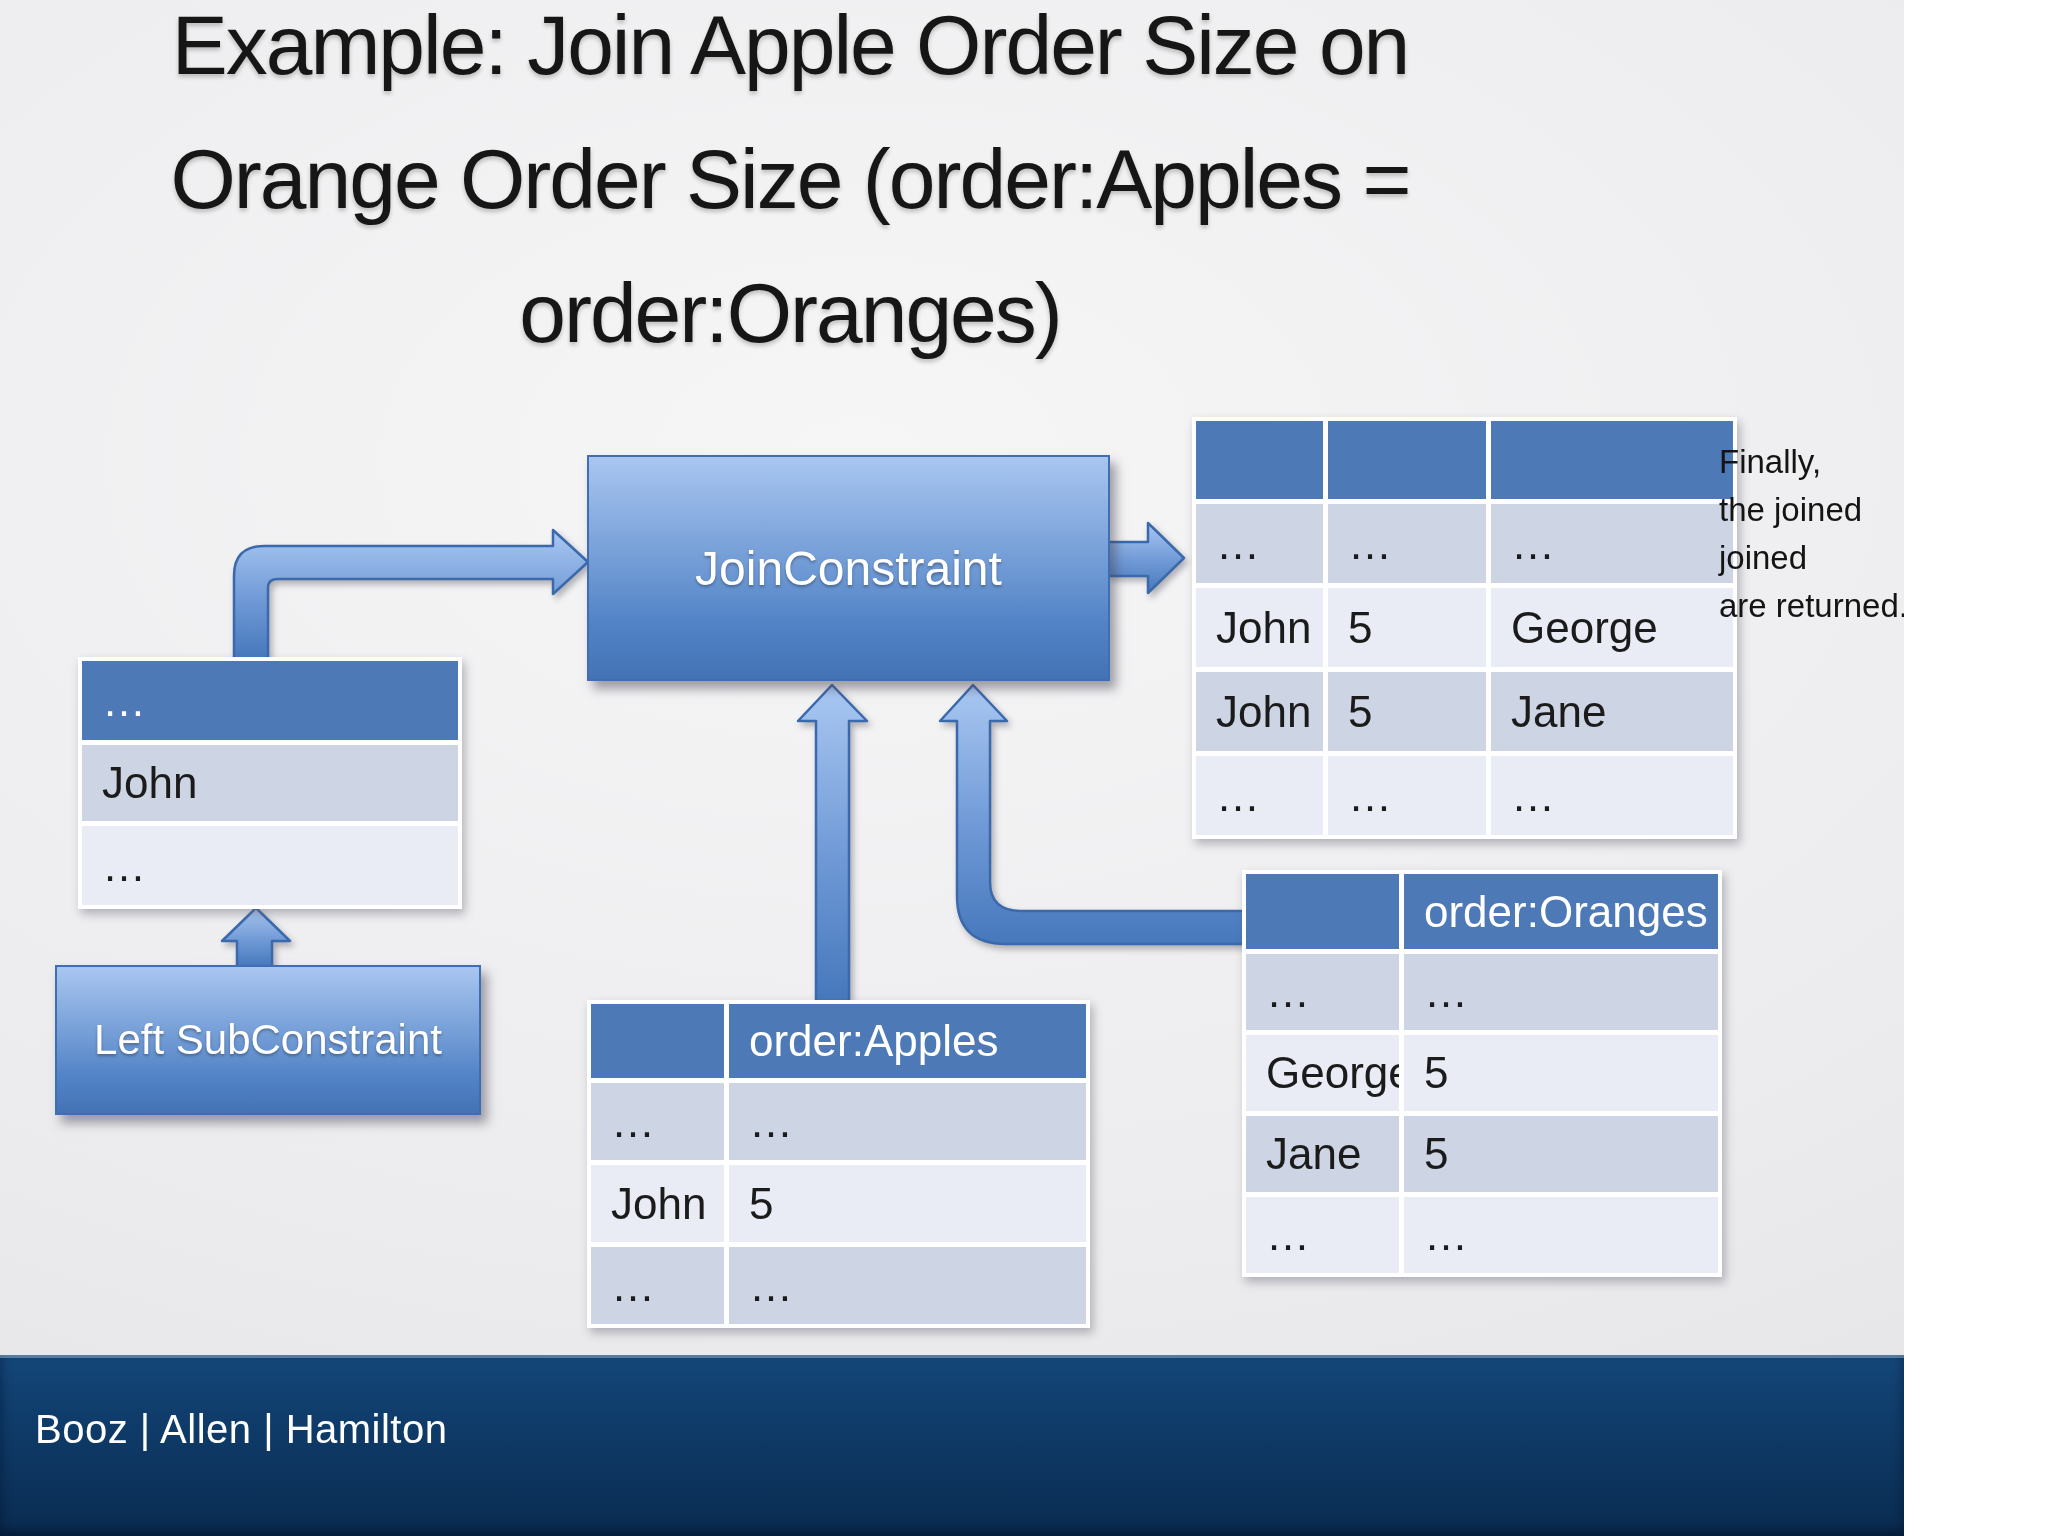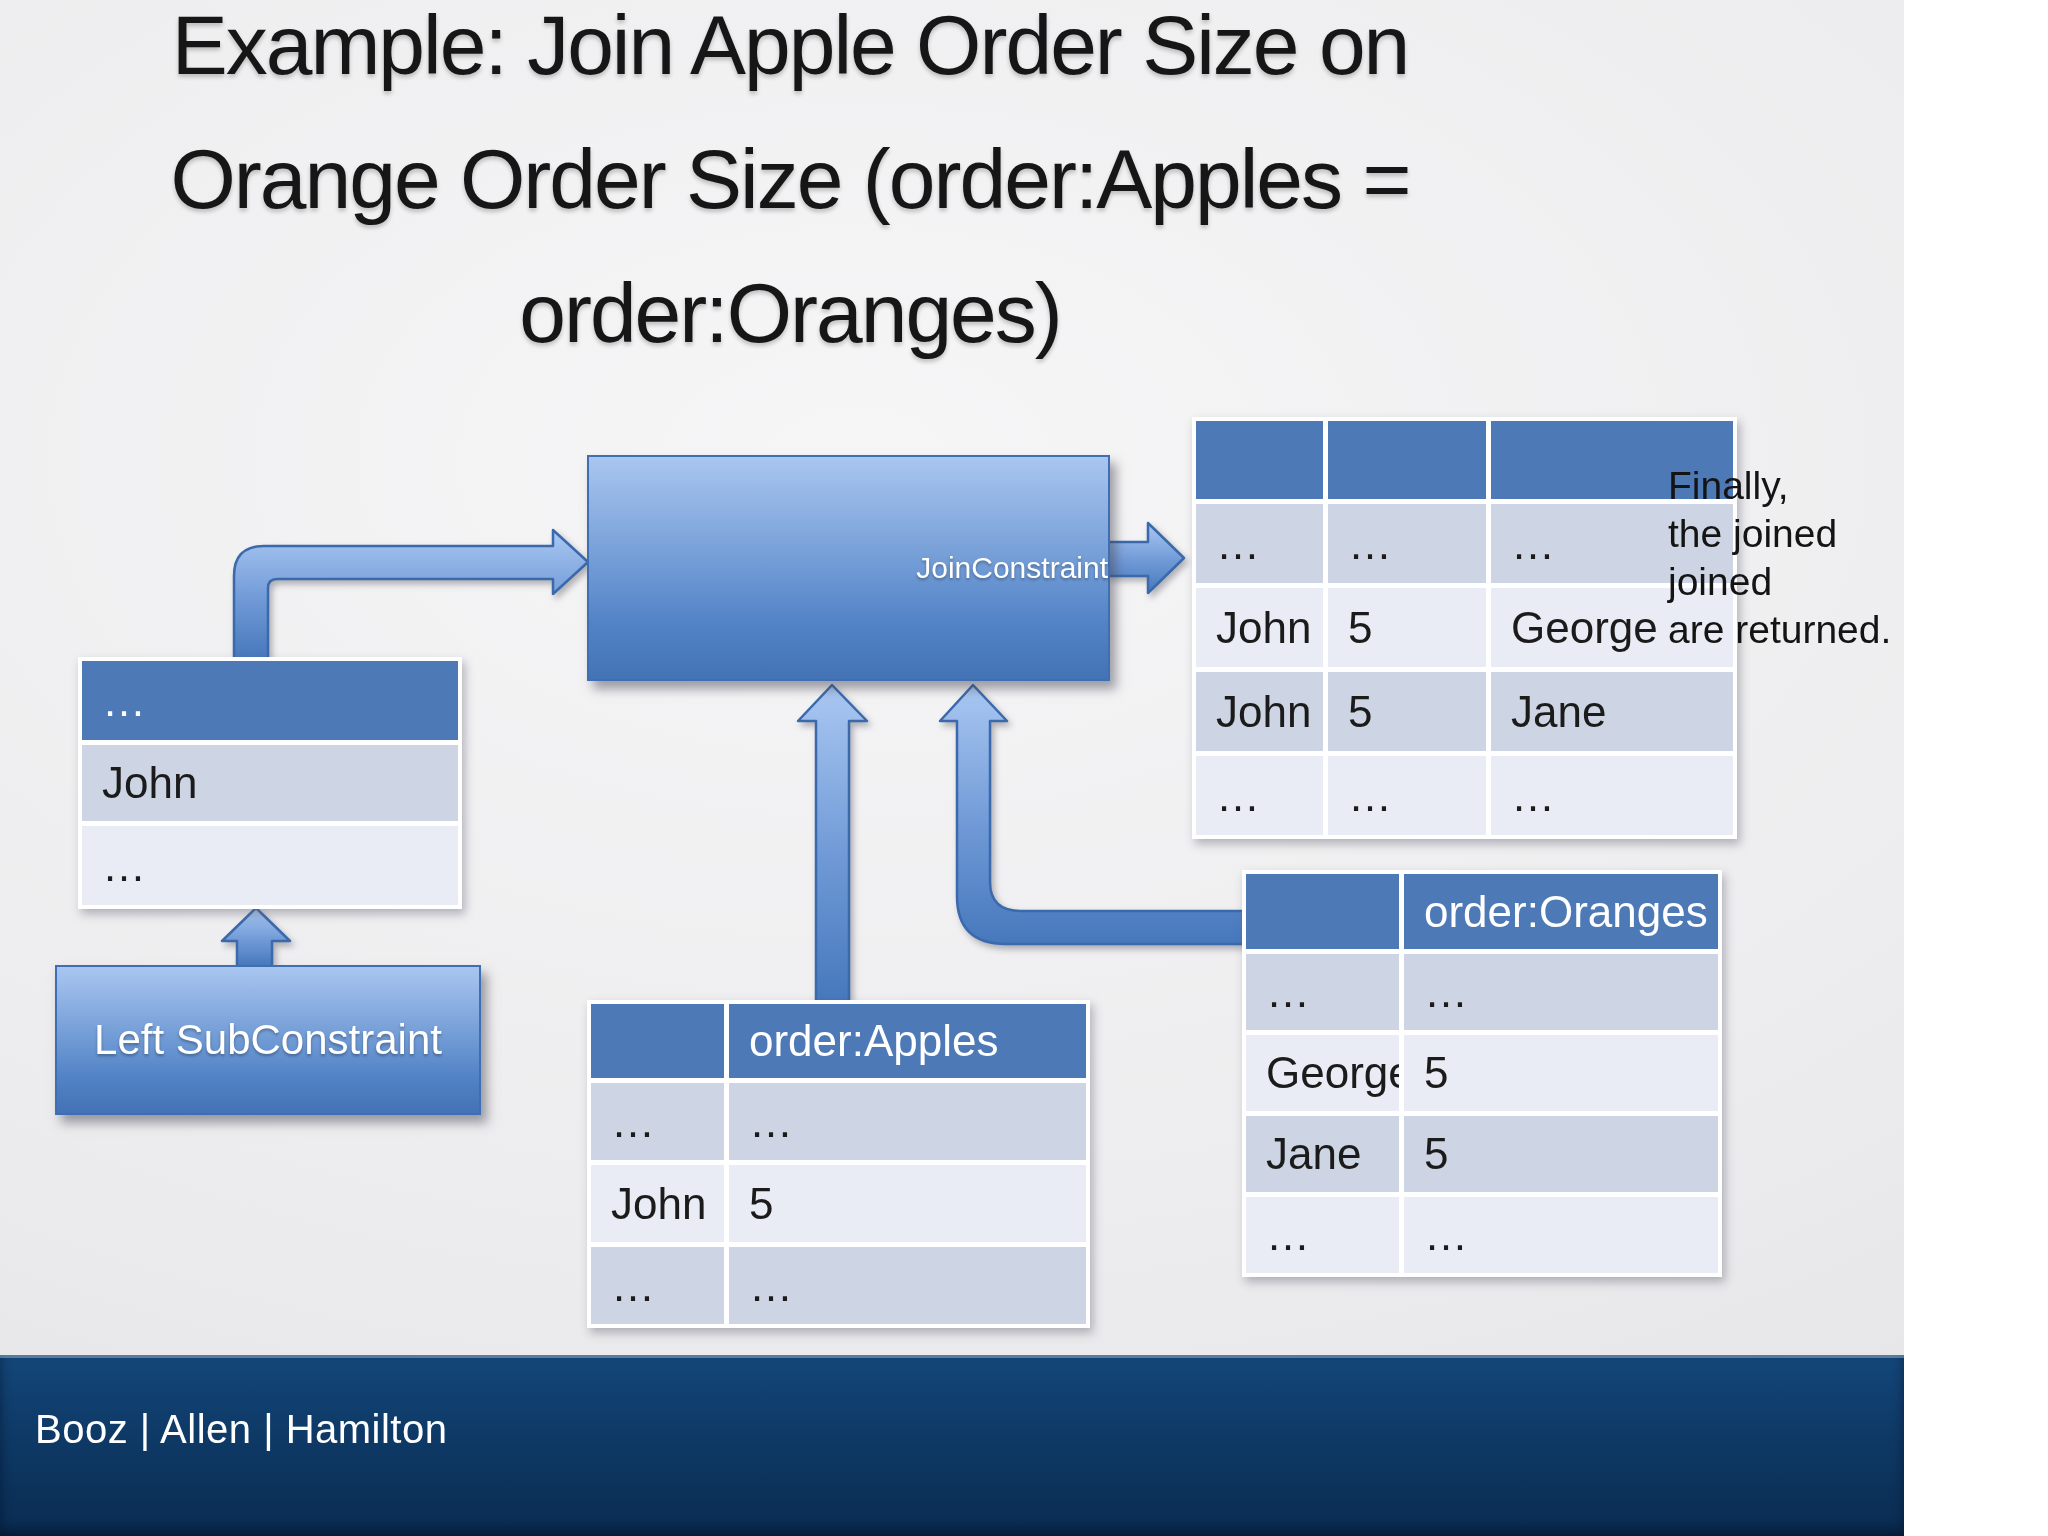--- a/index.html
+++ b/index.html
@@ -18,40 +18,40 @@
     stroke:#3a69ac;stroke-width:2.5;stroke-linejoin:round;
     filter:drop-shadow(3px 4px 3px rgba(90,90,105,.45));
   }
   .box{
     position:absolute;display:flex;align-items:center;justify-content:center;
     background:linear-gradient(180deg,#a9c6f0 0%,#7ba3da 40%,#5283c6 75%,#4373b5 100%);
     border:2px solid #3f6fb2;color:#fff;
     box-shadow:6px 8px 10px rgba(70,70,85,.5);
     text-shadow:0 2px 3px rgba(0,0,0,.3);
   }
-  .box-join{left:587px;top:455px;width:519px;height:222px;font-size:30px;justify-content:flex-end;}
+  .box-join{left:587px;top:455px;width:519px;height:222px;font-size:48px;}
   .box-leftsub{left:55px;top:965px;width:422px;height:146px;font-size:42px;}
   .tbl{
     position:absolute;display:grid;background:#ffffff;padding:4px;gap:5px;
     box-shadow:3px 5px 9px rgba(100,100,115,.45);
   }
   .t-left   {left:78px;  top:657px; width:376px; grid-template-columns:1fr;             grid-template-rows:79px 76px 79px;}
   .t-result {left:1192px;top:417px; width:537px; grid-template-columns:127px 158px 1fr; grid-template-rows:78px 79px 79px 79px 79px;}
   .t-apples {left:587px; top:1000px;width:495px; grid-template-columns:133px 1fr;       grid-template-rows:74px 77px 77px 77px;}
   .t-oranges{left:1242px;top:870px; width:472px; grid-template-columns:153px 1fr;       grid-template-rows:75px 76px 76px 76px 76px;}
   .cell{
     background:#e9ecf4;display:flex;align-items:center;
     padding-left:20px;font-size:44px;color:#1b1b1b;overflow:hidden;
   }
   .cell.dark{background:#cdd5e4;}
   .cell.hdr{background:#4d7ab6;color:#ffffff;}
   .cell.bold{font-weight:normal;}
   .note{
-    position:absolute;left:1668px;top:438px;width:292px;
-    font-size:39px;line-height:48px;color:#141414;margin-top:24px;
+    position:absolute;left:1719px;top:438px;width:292px;
+    font-size:33px;line-height:48px;color:#141414;
   }
   .footer{
     position:absolute;left:0;right:0;top:1355px;bottom:0;
     background:linear-gradient(180deg,#14477a 0%,#0f3c6a 35%,#0a2c51 100%);
     box-shadow:inset 0 3px 0 rgba(170,195,215,.45), inset 0 -6px 12px rgba(0,10,30,.5);
     padding-left:45px;
   }
   .footer-text{
     position:absolute;left:35px;top:52px;font-size:40px;color:#ffffff;letter-spacing:.5px;
   }

